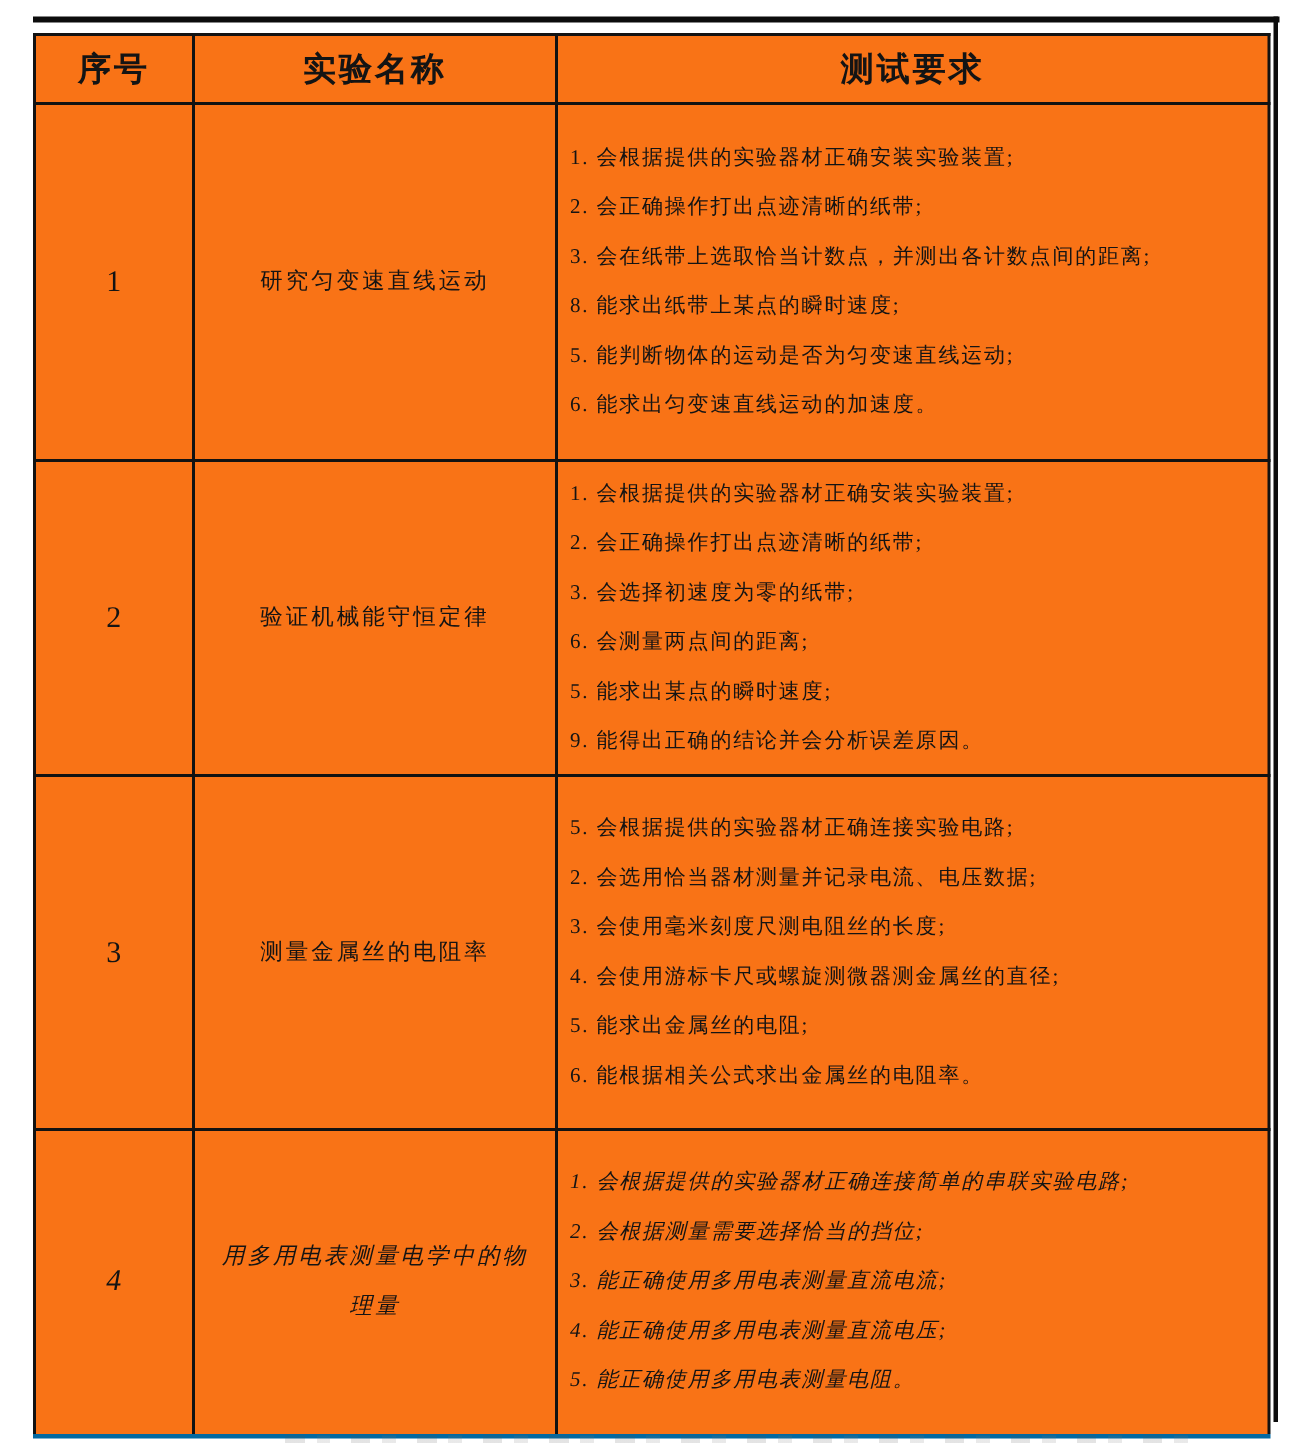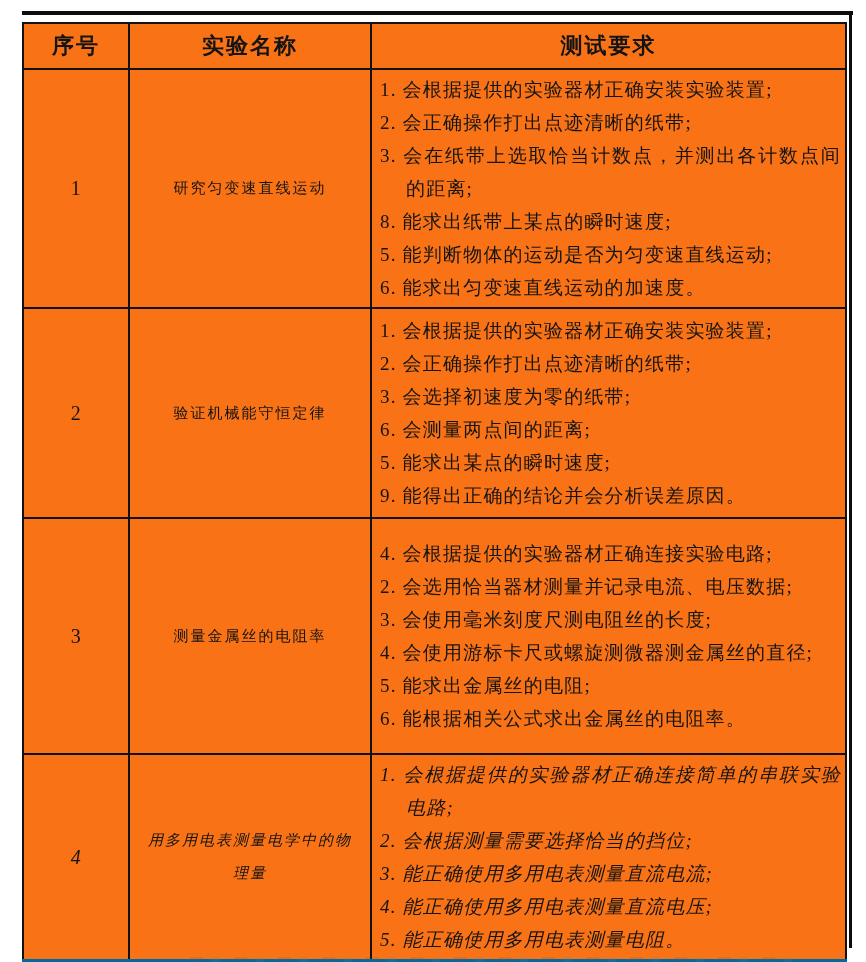--- a/index.html
+++ b/index.html
@@ -69,21 +69,21 @@
     letter-spacing: 0.5px;
   }
   .col-name {
     text-align: center;
     font-size: 15px;
     letter-spacing: 2px;
     line-height: 33px;
     padding: 0 12px;
   }
   .col-req {
-    font-size: 19px;
+    font-size: 14px;
     letter-spacing: 1.2px;
     line-height: 33px;
     padding: 3px 4px 3px 8px;
     line-break: strict;
   }
   .req-item {
     padding-left: 26px;
     text-indent: -26px;
     text-align: justify;
   }
@@ -150,21 +150,21 @@
             <div class="req-item">3. 会选择初速度为零的纸带;</div>
             <div class="req-item">6. 会测量两点间的距离;</div>
             <div class="req-item">5. 能求出某点的瞬时速度;</div>
             <div class="req-item">9. 能得出正确的结论并会分析误差原因。</div>
           </td>
         </tr>
         <tr>
           <td class="col-num">3</td>
           <td class="col-name">测量金属丝的电阻率</td>
           <td class="col-req">
-            <div class="req-item">4. 会根据提供的实验器材正确连接实验电路;</div>
+            <div class="req-item">5. 会根据提供的实验器材正确连接实验电路;</div>
             <div class="req-item">2. 会选用恰当器材测量并记录电流、电压数据;</div>
             <div class="req-item">3. 会使用毫米刻度尺测电阻丝的长度;</div>
             <div class="req-item">4. 会使用游标卡尺或螺旋测微器测金属丝的直径;</div>
             <div class="req-item">5. 能求出金属丝的电阻;</div>
             <div class="req-item">6. 能根据相关公式求出金属丝的电阻率。</div>
           </td>
         </tr>
         <tr>
           <td class="col-num">4</td>
           <td class="col-name">用多用电表测量电学中的物理量</td>

